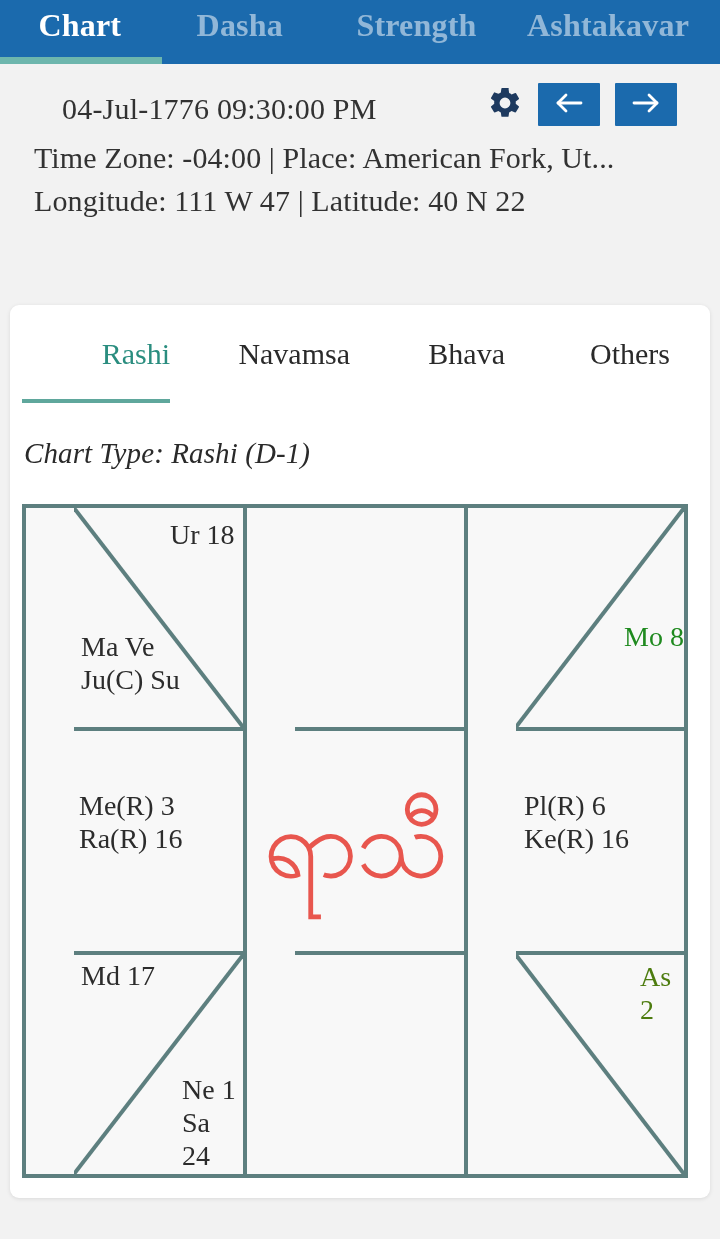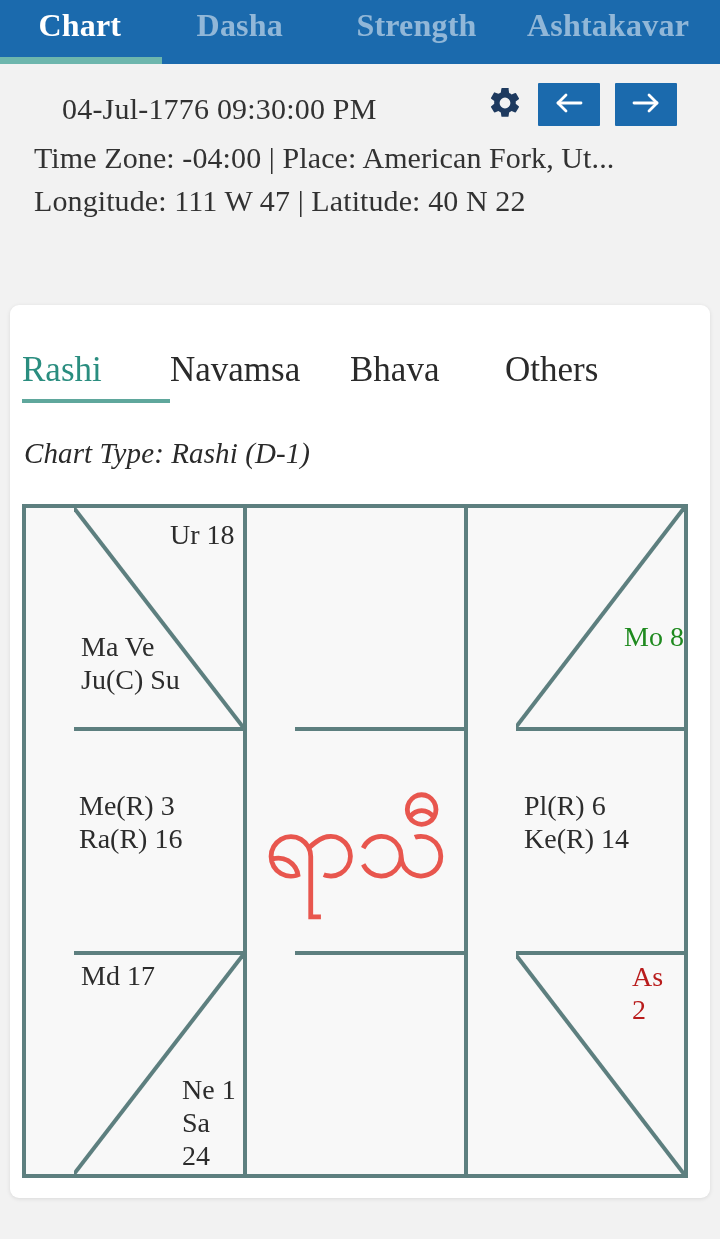--- a/index.html
+++ b/index.html
@@ -96,26 +96,26 @@
     padding: 0;
   }
 
   .subtabs {
     display: flex;
     align-items: flex-end;
     padding: 38px 0 0 0;
     height: 98px;
   }
   .subtab {
-    font-size: 35px;
+    font-size: 30px;
     color: #2a2a2a;
     position: relative;
-    padding-bottom: 13px;
+    padding-bottom: 32px;
     cursor: pointer;
-    text-align: left;
+    text-align: right;
     white-space: nowrap;
   }
   .subtab.active { color: #2a8d7f; }
   .subtab.active::after {
     content: "";
     position: absolute;
     left: 0; right: 0; bottom: 0;
     height: 4px;
     background: #5fa79c;
   }
@@ -178,21 +178,21 @@
   
   .t-mo   { top: 112px; left: 108px; color: #1f8a1f; }
   
   .t-me   { top: 58px; left: 5px; }
   
   .t-pl   { top: 58px; left: 8px; }
   
   .t-md   { top: 4px; left: 7px; }
   .t-nesa { top: 118px; left: 108px; }
   
-  .t-as   { top: 5px; left: 116px; color: #b91c1c; }
+  .t-as   { top: 5px; left: 124px; color: #4d7c0f; }
 
   .rashi-center {
     position: absolute;
     left: 0; right: 0;
     top: 288px;
     text-align: center;
     font-size: 96px;
     line-height: 1;
     color: #e8564e;
     font-family: "DejaVu Sans", sans-serif;
@@ -297,21 +297,21 @@
 
       <div class="cell c3">
         <div class="cell-text t-me">Me(R) 3
 Ra(R) 16</div>
       </div>
 
       <div class="cell c4"></div>
 
       <div class="cell c5">
         <div class="cell-text t-pl">Pl(R) 6
-Ke(R) 14</div>
+Ke(R) 16</div>
       </div>
 
       <div class="cell c6">
         <svg class="diag" preserveAspectRatio="none" viewBox="0 0 100 100">
           <line x1="0" y1="100" x2="100" y2="0" stroke="#5d7f7f" style="stroke-width:4" vector-effect="non-scaling-stroke"></line>
         </svg>
         <div class="cell-text t-md">Md 17</div>
         <div class="cell-text t-nesa">Ne 1
 Sa 24</div>
       </div>

